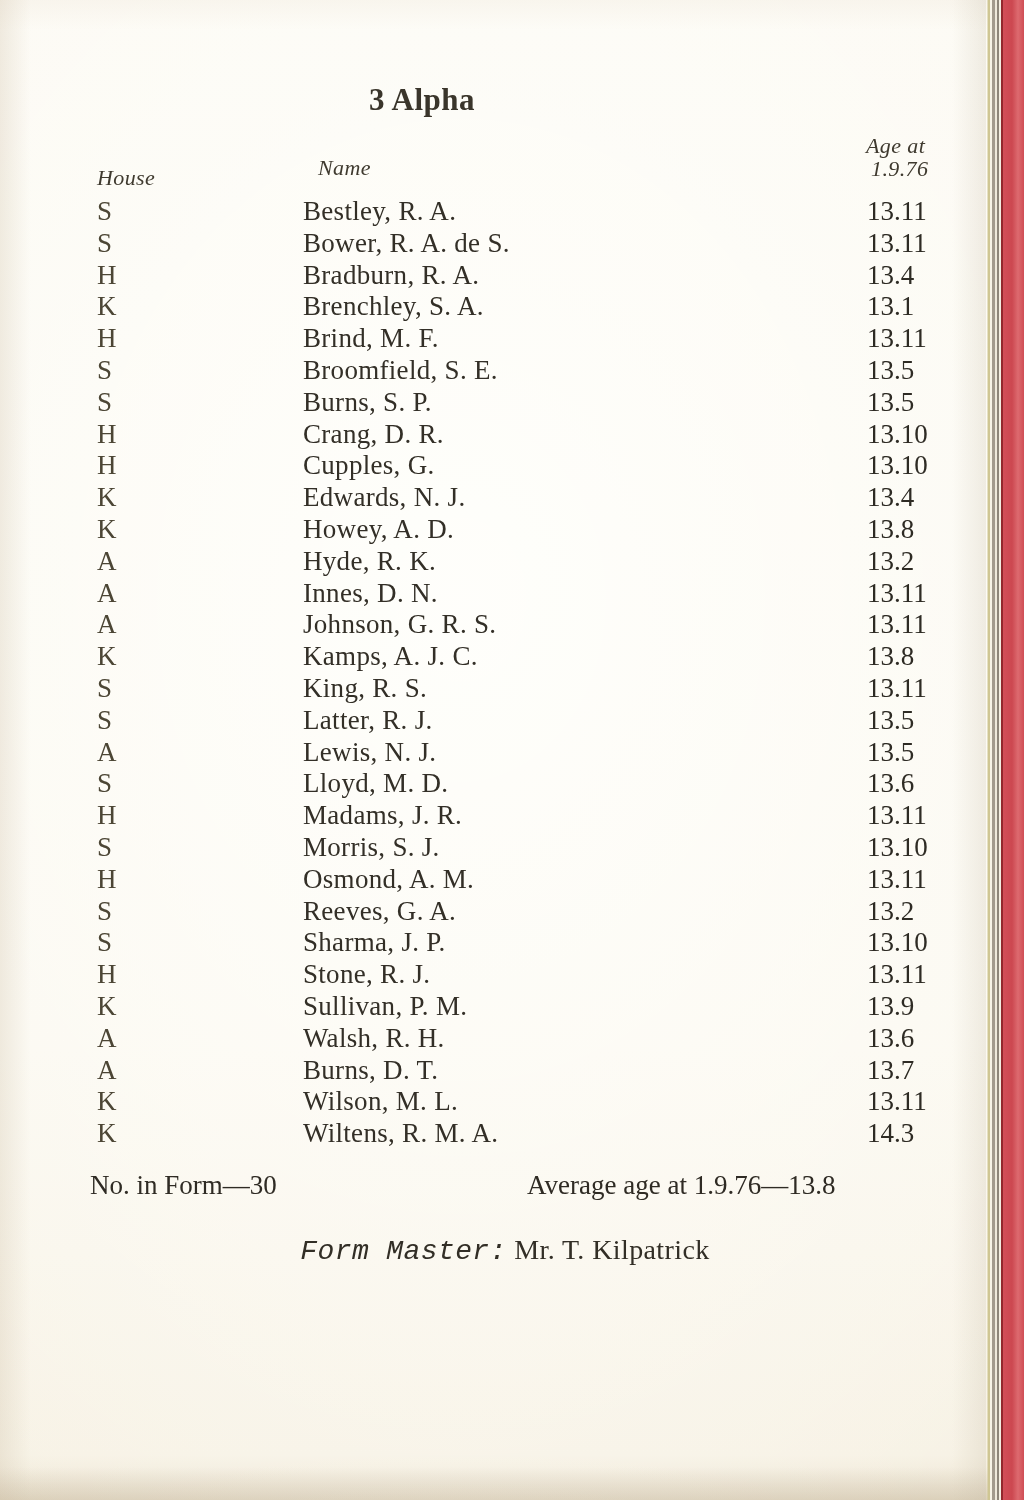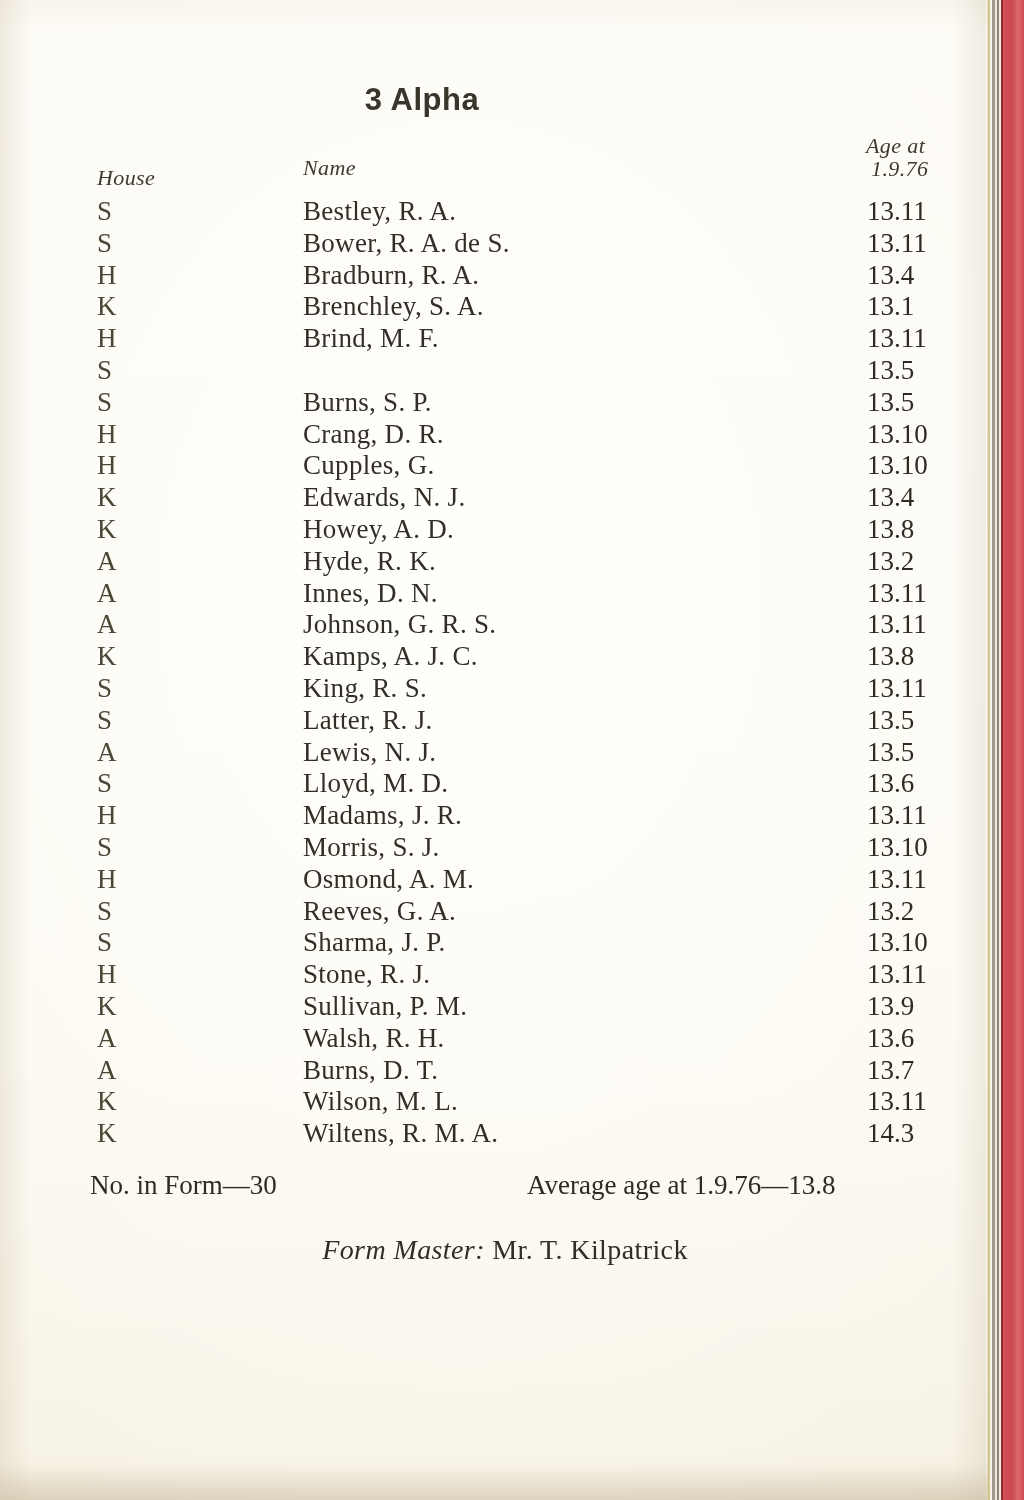--- a/index.html
+++ b/index.html
@@ -43,46 +43,46 @@
       #efe9db 9px, #efe9db 11px,
       #8e867a 11px, #8e867a 13px,
       #f3eee1 13px, #f3eee1 15px,
       #93282c 15px, #93282c 17px,
       #d24f57 17px, #cc4850 26px,
       #dd6a6f 32px, #cf4d55 38px);
   }
   .title{
     position:absolute;top:82px;left:0;width:844px;
     text-align:center;
-    font-family:Liberation Sans, sans-serif;
+    font-family:Liberation Serif, serif;
     font-weight:bold;font-size:31px;color:#3a352b;
     letter-spacing:0.5px;
   }
   .col-header{
     position:absolute;font-style:italic;font-size:22px;color:#3f3a2f;
     letter-spacing:0.4px;
   }
   .hdr-house{left:97px;top:155px;margin-top:10px;}
-  .hdr-name{left:303px;top:155px;}
+  .hdr-name{left:318px;top:155px;}
   .hdr-age{left:866px;top:134px;line-height:23px;}
   .hdr-age .l2{padding-left:5px;}
   .rows{position:absolute;left:97px;top:196px;width:870px;}
   .row{position:relative;height:31.8px;}
   .row span{position:absolute;top:0;font-size:27px;line-height:31.8px;white-space:nowrap;}
   .cell-house{left:0;color:#4c4635;}
   .cell-name{left:206px;color:#332f27;letter-spacing:0.3px;}
   .cell-age{left:770px;color:#2e2b24;}
   .footer-line{position:absolute;top:1170px;left:0;width:971px;height:36px;font-size:27px;color:#2f2b24;}
   .no-in-form{position:absolute;left:90px;top:0;}
   .avg-age{position:absolute;left:527px;top:0;}
   .form-master{
     position:absolute;top:1234px;left:0;width:1010px;text-align:center;
     font-size:28px;color:#322e26;letter-spacing:0.4px;
   }
-  .form-master .label{font-style:italic;}
+  .form-master .label{font-style:italic;font-family:Liberation Mono, monospace;}
   .room{
     position:absolute;top:1300px;left:0;width:1014px;text-align:center;
     font-size:28px;color:#322e26;letter-spacing:0.6px;
   }
   .page-number{
     position:absolute;top:1378px;left:0;width:1004px;text-align:center;
     font-size:26px;color:#3a362e;letter-spacing:3px;
   }
 </style>
 </head>
@@ -126,20 +126,21 @@
       </div>
 
       <div class="row">
         <span class="cell-house">H</span>
         <span class="cell-name">Brind, M. F.</span>
         <span class="cell-age">13.11</span>
       </div>
 
       <div class="row">
         <span class="cell-house">S</span>
+        <span class="cell-name">Broomfield, S. E.</span>
         <span class="cell-age">13.5</span>
       </div>
 
       <div class="row">
         <span class="cell-house">S</span>
         <span class="cell-name">Burns, S. P.</span>
         <span class="cell-age">13.5</span>
       </div>
 
       <div class="row">

